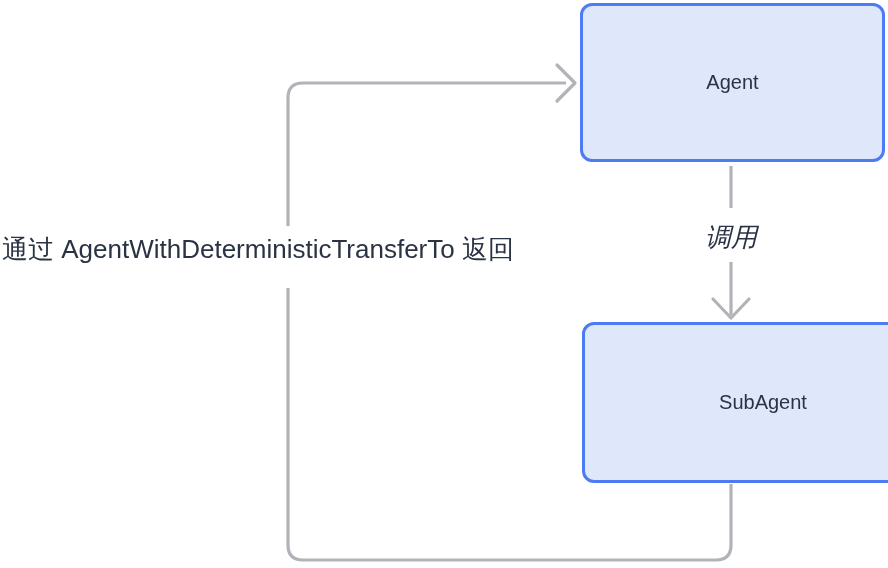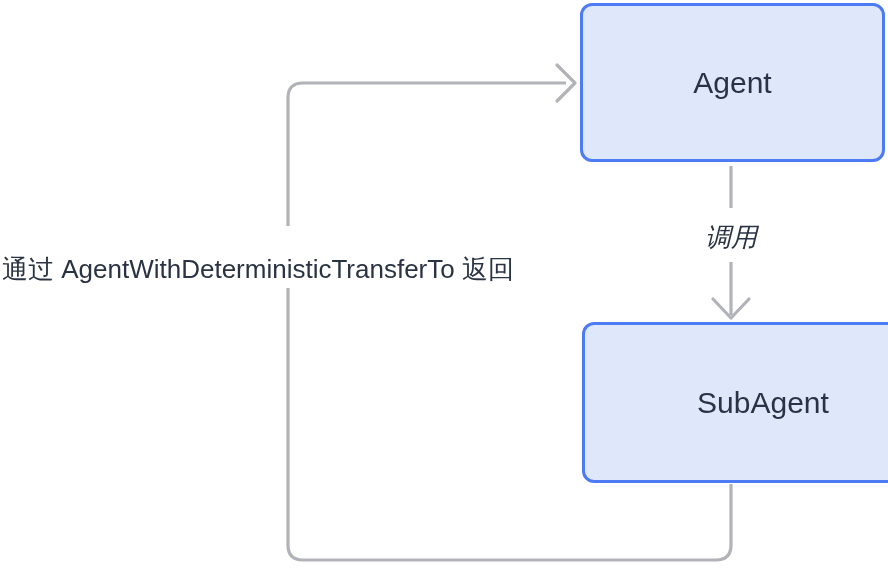--- a/index.html
+++ b/index.html
@@ -38,40 +38,40 @@
     stroke-linejoin: round;
   }
   .node {
     position: absolute;
     background: var(--node-fill);
     border: 3.5px solid var(--node-border);
     border-radius: 12px;
     display: flex;
     align-items: center;
     justify-content: center;
-    font-size: 30px;
+    font-size: 20px;
     font-weight: 500;
     color: var(--text);
   }
   .node-agent    { left: 580px; top: 3px;   width: 305px; height: 159px; }
   .node-subagent { left: 582px; top: 322px; width: 362px; height: 161px; }
   .edge-label {
     position: absolute;
     font-size: 26px;
     color: var(--text);
     white-space: nowrap;
     line-height: 1;
   }
   .edge-label-call {
     left: 731px; top: 224px;
     transform: translateX(-50%);
     font-style: italic;
   }
   .edge-label-return {
-    left: 2px; top: 256px;
+    left: 2px; top: 236px;
   }
 </style>
 </head>
 <body>
 
 <div class="canvas">
 
   <svg class="edges" viewBox="0 0 888 568" xmlns="http://www.w3.org/2000/svg" aria-hidden="true">
 
     <path d="M 731 166 L 731 208"></path>

